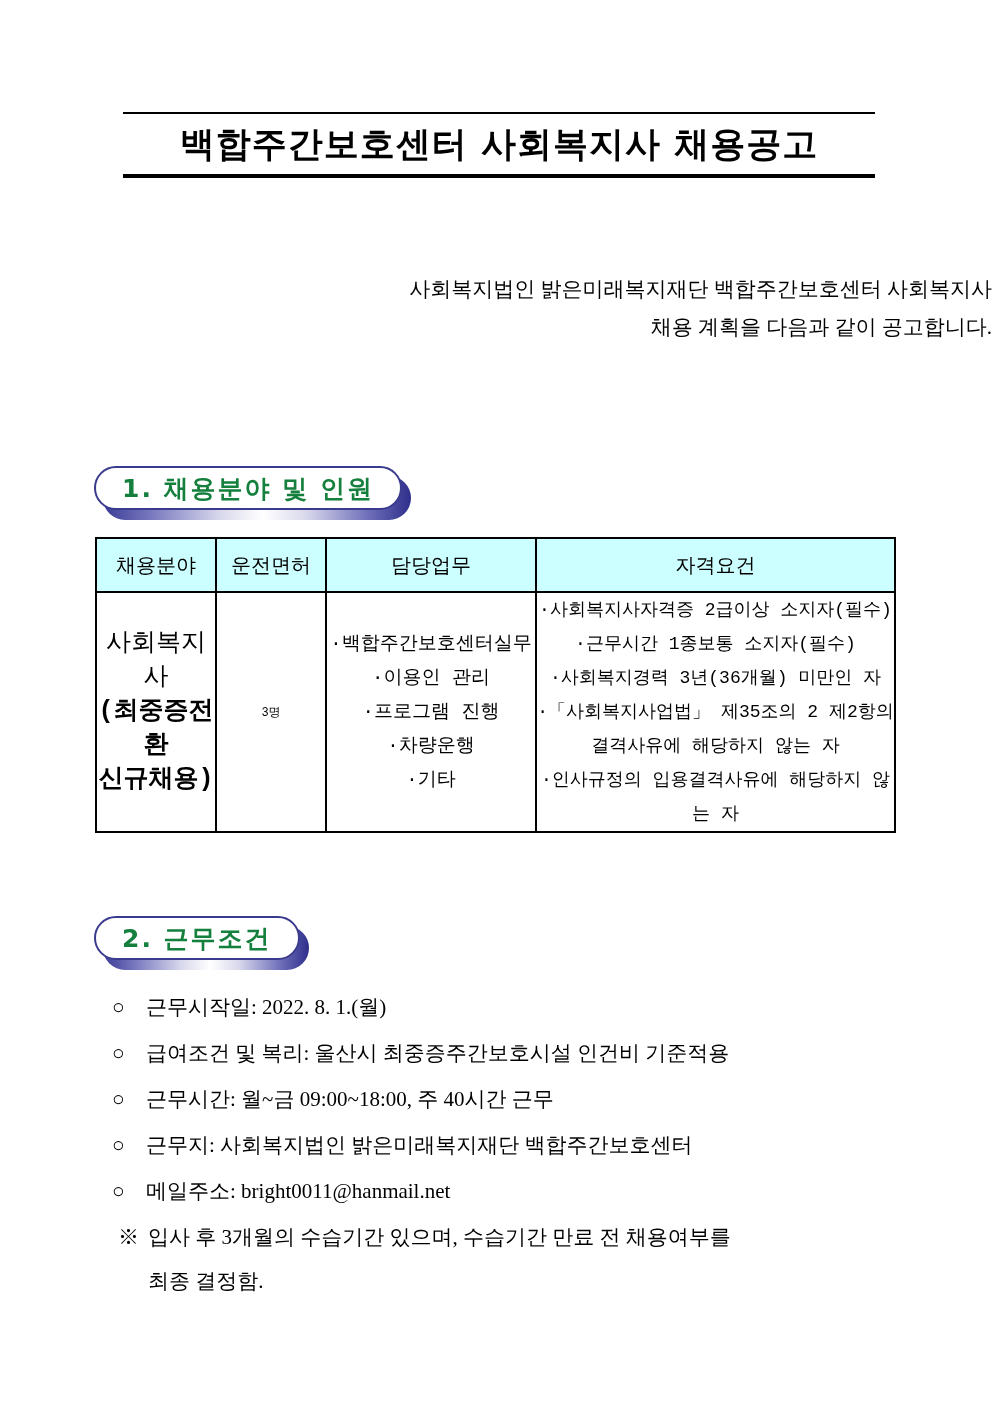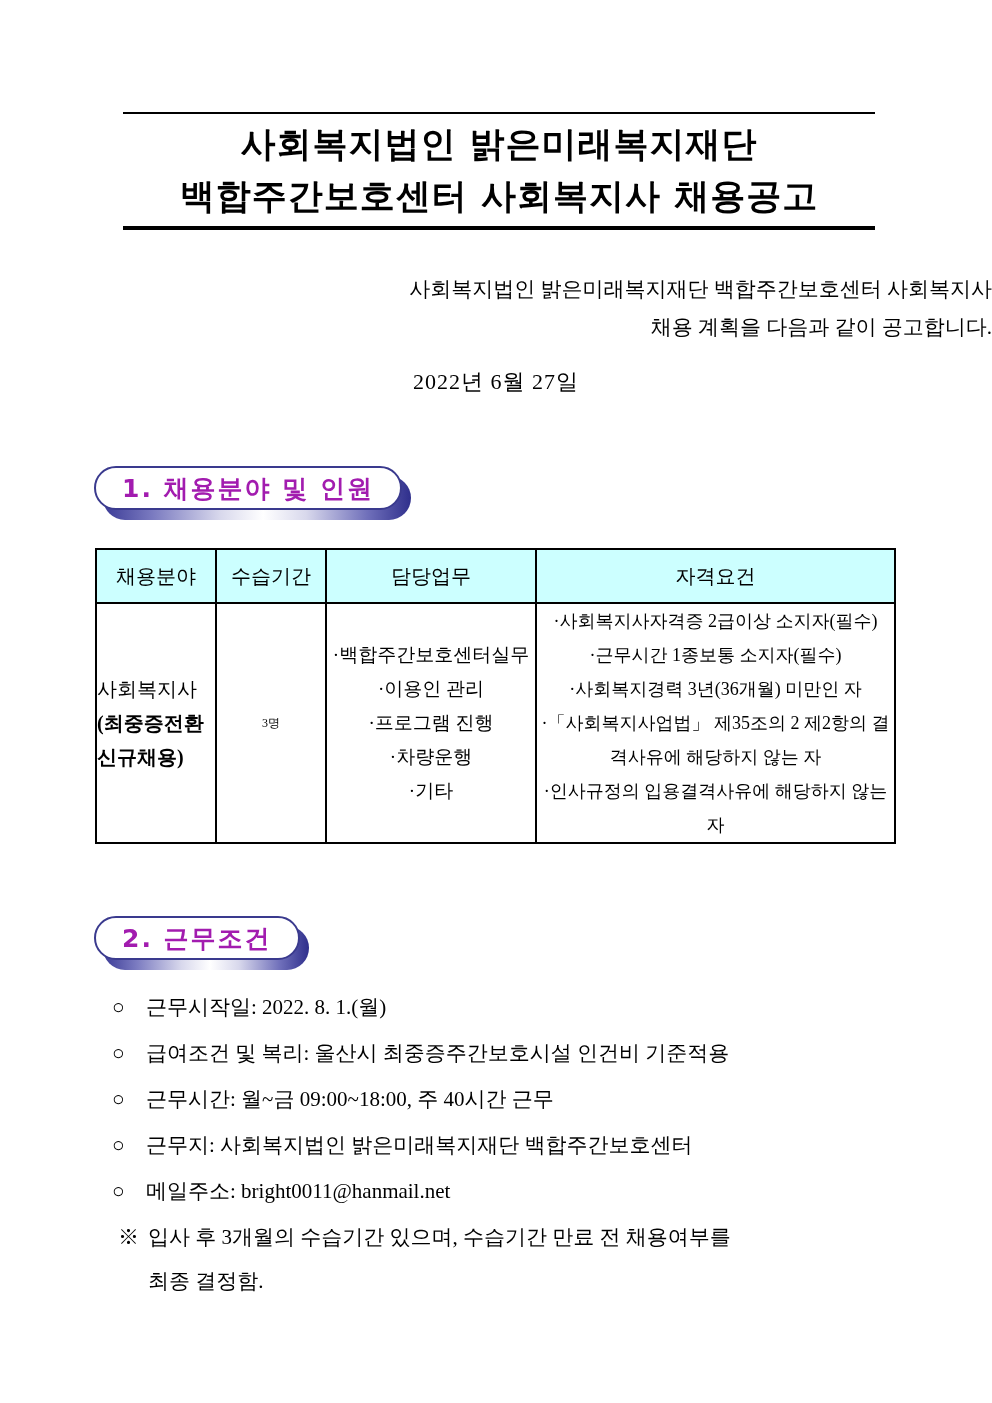--- a/index.html
+++ b/index.html
@@ -114,53 +114,54 @@
     padding: 0 26px;
     box-sizing: border-box;
   }
   .badge-label {
     font-family: "DejaVu Sans", "Liberation Sans", sans-serif;
     font-weight: 700;
     font-size: 25px;
     line-height: 25px;
     letter-spacing: 2px;
     white-space: nowrap;
-    color: #a21caf;
+    color: #15803d;
   }
 
   
   .jobs-table {
     position: absolute;
     left: 95px;
-    top: 548px;
+    top: 537px;
     width: 799px;
     border-collapse: collapse;
     table-layout: fixed;
+    font-family: Liberation Mono, monospace;
   }
   .jobs-table th,
   .jobs-table td {
     border: 2px solid #000;
     padding: 0;
     vertical-align: middle;
   }
   .jobs-table th {
     background: #ccffff;
     height: 52px;
     font-weight: 400;
     font-size: 20px;
     text-align: center;
   }
   .col-field  { width: 120px; }
   .col-count  { width: 110px; }
   .col-duty   { width: 210px; }
   .col-qual   { width: 359px; }
 
   .cell-field {
-    text-align: left;
-    font-size: 20px;
+    text-align: center;
+    font-size: 25px;
     line-height: 34px;
     padding: 6px 2px;
   }
   .cell-field .strong { font-weight: 700; }
 
   .cell-count {
     text-align: center;
     font-size: 12px;
     margin-left: 23px;
   }
@@ -227,50 +228,48 @@
   .note-line2 { padding-left: 30px; }
 </style>
 </head>
 <body>
 
 <div class="page">
 
   <div class="title-block">
     <div class="title-rule-top"></div>
     <div class="title-lines">
-      <div class="title-line">사회복지법인  밝은미래복지재단</div>
       <div class="title-line">백합주간보호센터  사회복지사  채용공고</div>
     </div>
     <div class="title-rule-bottom"></div>
   </div>
 
   <div class="intro">
     <div class="intro-line">사회복지법인 밝은미래복지재단 백합주간보호센터 사회복지사</div>
     <div class="intro-line">채용 계획을 다음과 같이 공고합니다.</div>
   </div>
-  <div class="doc-date">2022년   6월   27일</div>
 
   <div class="badge-wrap s1">
     <div class="badge-shadow"></div>
     <div class="badge">
       <span class="badge-label">1. 채용분야 및 인원</span>
     </div>
   </div>
 
   <table class="jobs-table">
     <colgroup>
       <col class="col-field">
         <col class="col-count">
         <col class="col-duty">
         <col class="col-qual">
     </colgroup>
     <thead>
       <tr>
         <th>채용분야</th>
-        <th>수습기간</th>
+        <th>운전면허</th>
         <th>담당업무</th>
         <th>자격요건</th>
       </tr>
     </thead>
     <tbody>
       <tr>
         <td class="cell-field">
           <div>사회복지사</div>
           <div class="strong">(최중증전환</div>
           <div class="strong">신규채용)</div>

